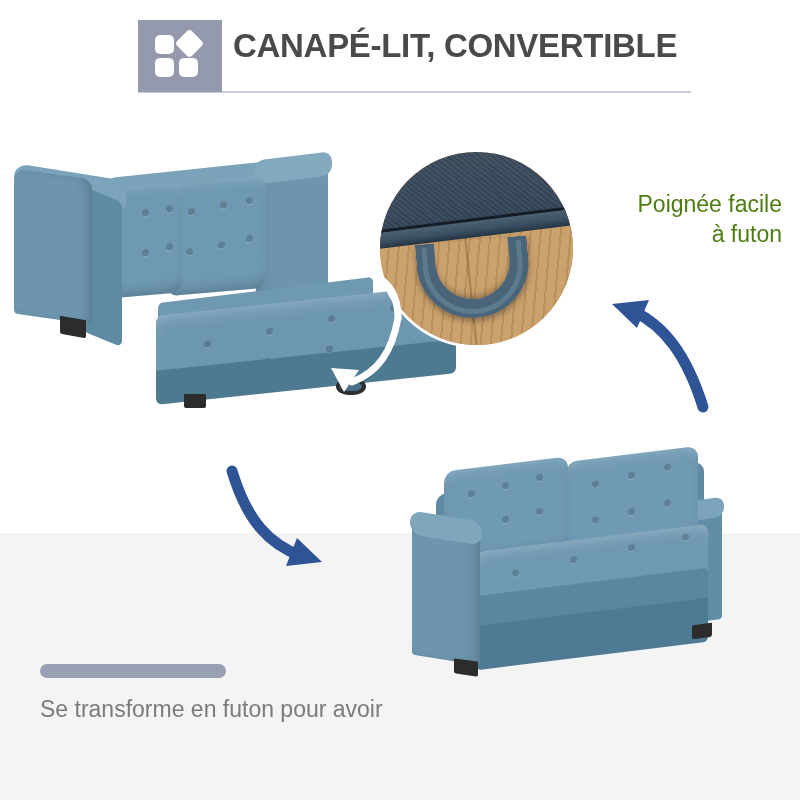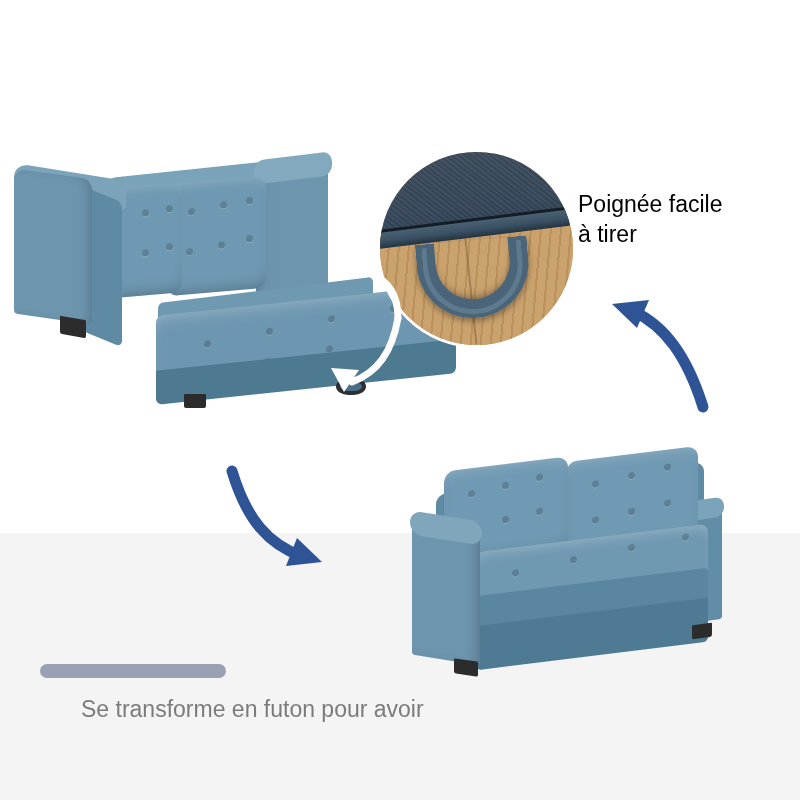--- a/index.html
+++ b/index.html
@@ -255,40 +255,52 @@
     border-radius: 0 0 52px 52px;
     transform: rotate(-5deg);
   }
 
   
   .arrow-svg { position: absolute; left: 0; top: 0; width: 800px; height: 800px; pointer-events: none; }
 
   
   .callout-right {
     position: absolute; left: 578px; top: 190px; width: 204px;
-    font-size: 23px; line-height: 1.30;
-    color: #000000;
+    text-align: right; font-size: 23px; line-height: 1.30;
+    color: #4d7c0f;
   }
   .caption-bar {
     position: absolute; left: 40px; top: 664px;
     width: 186px; height: 14px; border-radius: 7px;
     background: #9aa0b4;
   }
   .caption-text {
     position: absolute; left: 40px; top: 694px; width: 430px;
-    font-size: 23px; line-height: 1.32; color: #7b7b7b; margin-left: 41px;
+    font-size: 23px; line-height: 1.32; color: #7b7b7b;
   }
 </style>
 </head>
 <body>
 
 <div id="page">
 
   <div class="bg-lower"></div>
 
+  <div class="header">
+    <div class="hdr-rule"></div>
+    <div class="hdr-badge">
+      <div class="hdr-icon">
+        <i class="tl"></i>
+        <i class="tr"></i>
+        <i class="bl"></i>
+        <i class="br"></i>
+      </div>
+    </div>
+    <div class="hdr-title">CANAPÉ-LIT, CONVERTIBLE</div>
+  </div>
 
   <div class="bed">
     <div class="backrail"></div>
     <div class="arm-right"></div>
     <div class="arm-right-top"></div>
 
     <div class="cush-back cb2">
       <span class="tuft" style="left:22px;top:26px"></span>
       <span class="tuft" style="left:54px;top:22px"></span>
       <span class="tuft" style="left:80px;top:20px"></span>
@@ -389,21 +401,21 @@
     </g>
 
     <g>
       <path d="M 232 471 C 247 521 269 544 301 556" stroke="#2f5496" stroke-width="11" fill="none" stroke-linecap="round"></path>
       <polygon points="322,562 286,566 297,538" fill="#2f5496"></polygon>
     </g>
   </svg>
 
   <div class="callout-right">
     <div>Poignée facile</div>
-    <div>à tirer</div>
+    <div>à futon</div>
   </div>
 
   <div class="caption-bar"></div>
   <div class="caption-text">
     <div>Se transforme en futon pour avoir</div>
   </div>
 
 </div>
 
 </body></html>

